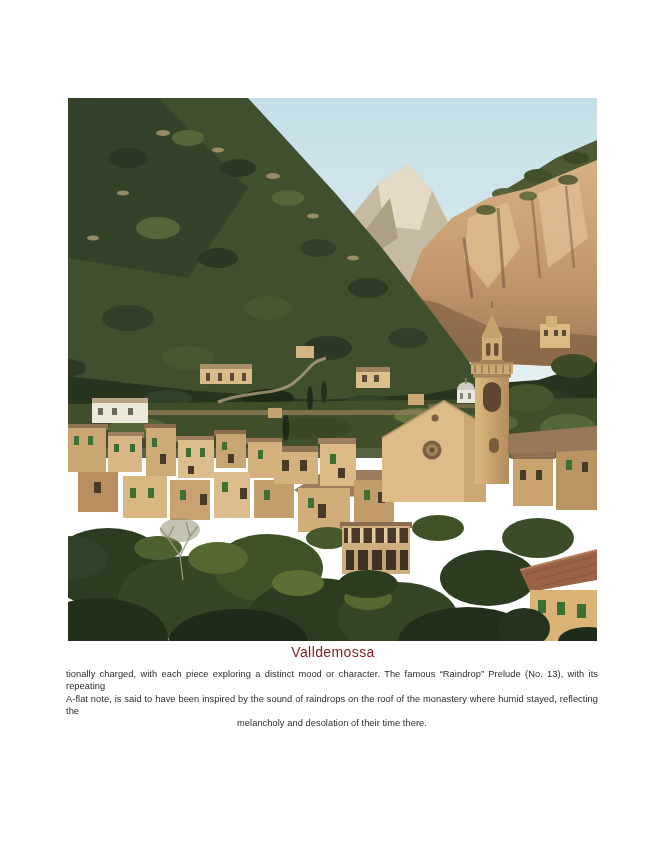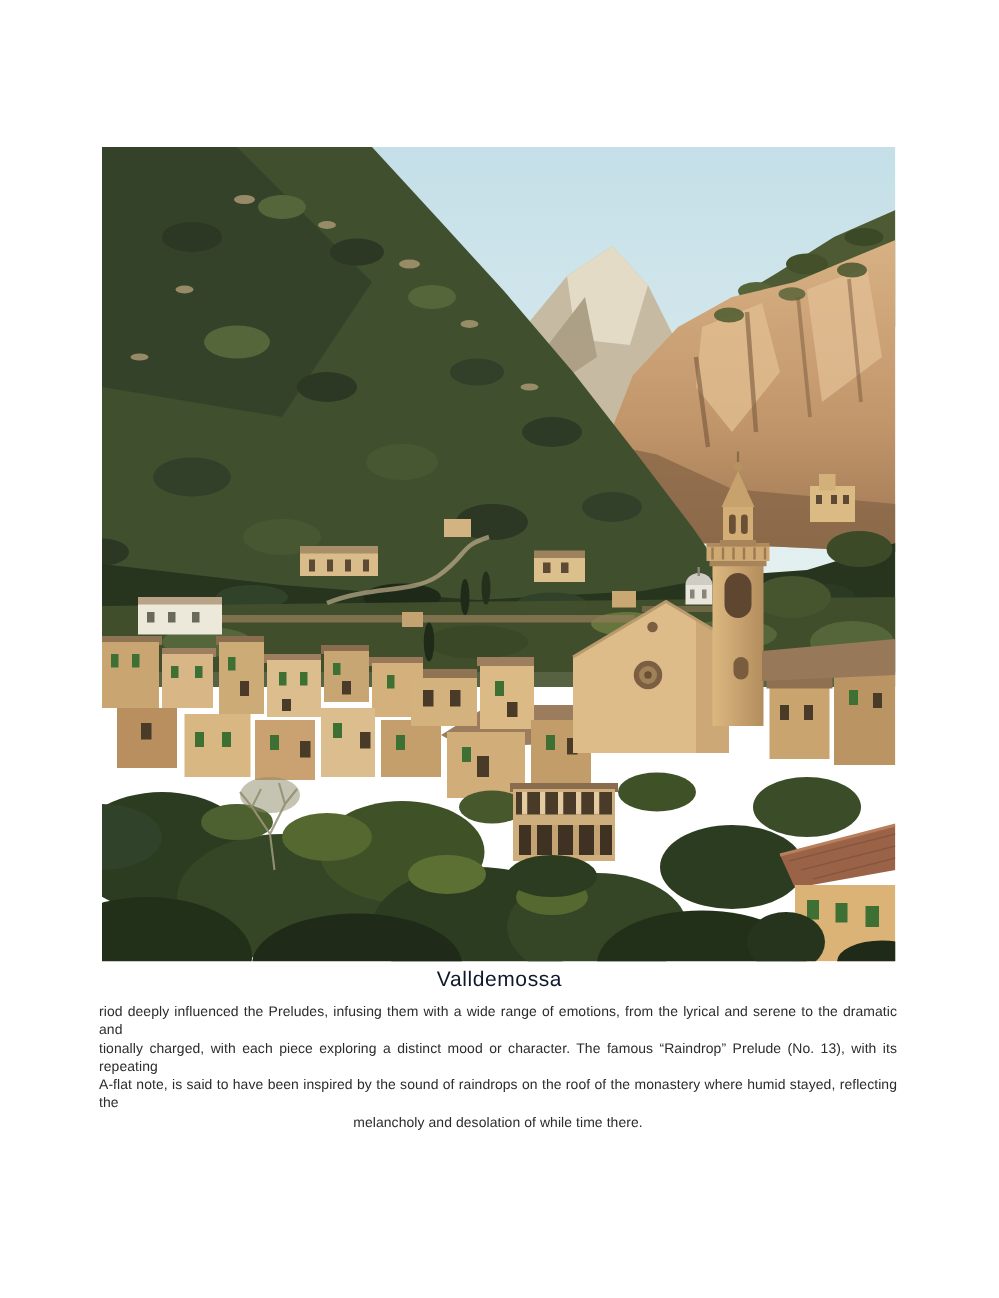--- a/index.html
+++ b/index.html
@@ -25,21 +25,21 @@
   .photo-frame svg { display: block; }
   .caption {
     position: absolute;
     left: 0;
     top: 644px;
     width: 666px;
     text-align: center;
     font-size: 14px;
     font-weight: 400;
     letter-spacing: 0.4px;
-    color: #0f172a;
+    color: #7f1d1d;
   }
   .body-lines {
     position: absolute;
     left: 66px;
     top: 668px;
     width: 532px;
     font-size: 9.3px;
     line-height: 12.3px;
     color: #2b2b2b;
     letter-spacing: 0.05px;
@@ -358,19 +358,18 @@
         <rect x="509" y="506" width="9" height="14" fill="#3e7034"></rect>
         <ellipse cx="456" cy="530" rx="26" ry="20" fill="#26341d"></ellipse>
         <ellipse cx="520" cy="543" rx="30" ry="14" fill="#1f2b18"></ellipse>
       </g>
     </svg>
   </figure>
 
   <figcaption class="caption">Valldemossa</figcaption>
 
   <div class="body-lines">
-      <div>riod deeply influenced the Preludes, infusing them with a wide range of emotions, from the lyrical and serene to the dramatic and</div>
       <div>tionally charged, with each piece exploring a distinct mood or character. The famous “Raindrop” Prelude (No. 13), with its repeating</div>
       <div>A-flat note, is said to have been inspired by the sound of raindrops on the roof of the monastery where humid stayed, reflecting the</div>
-      <div>melancholy and desolation of while time there.</div>
+      <div>melancholy and desolation of their time there.</div>
     </div>
 
 </div>
 
 </body></html>

